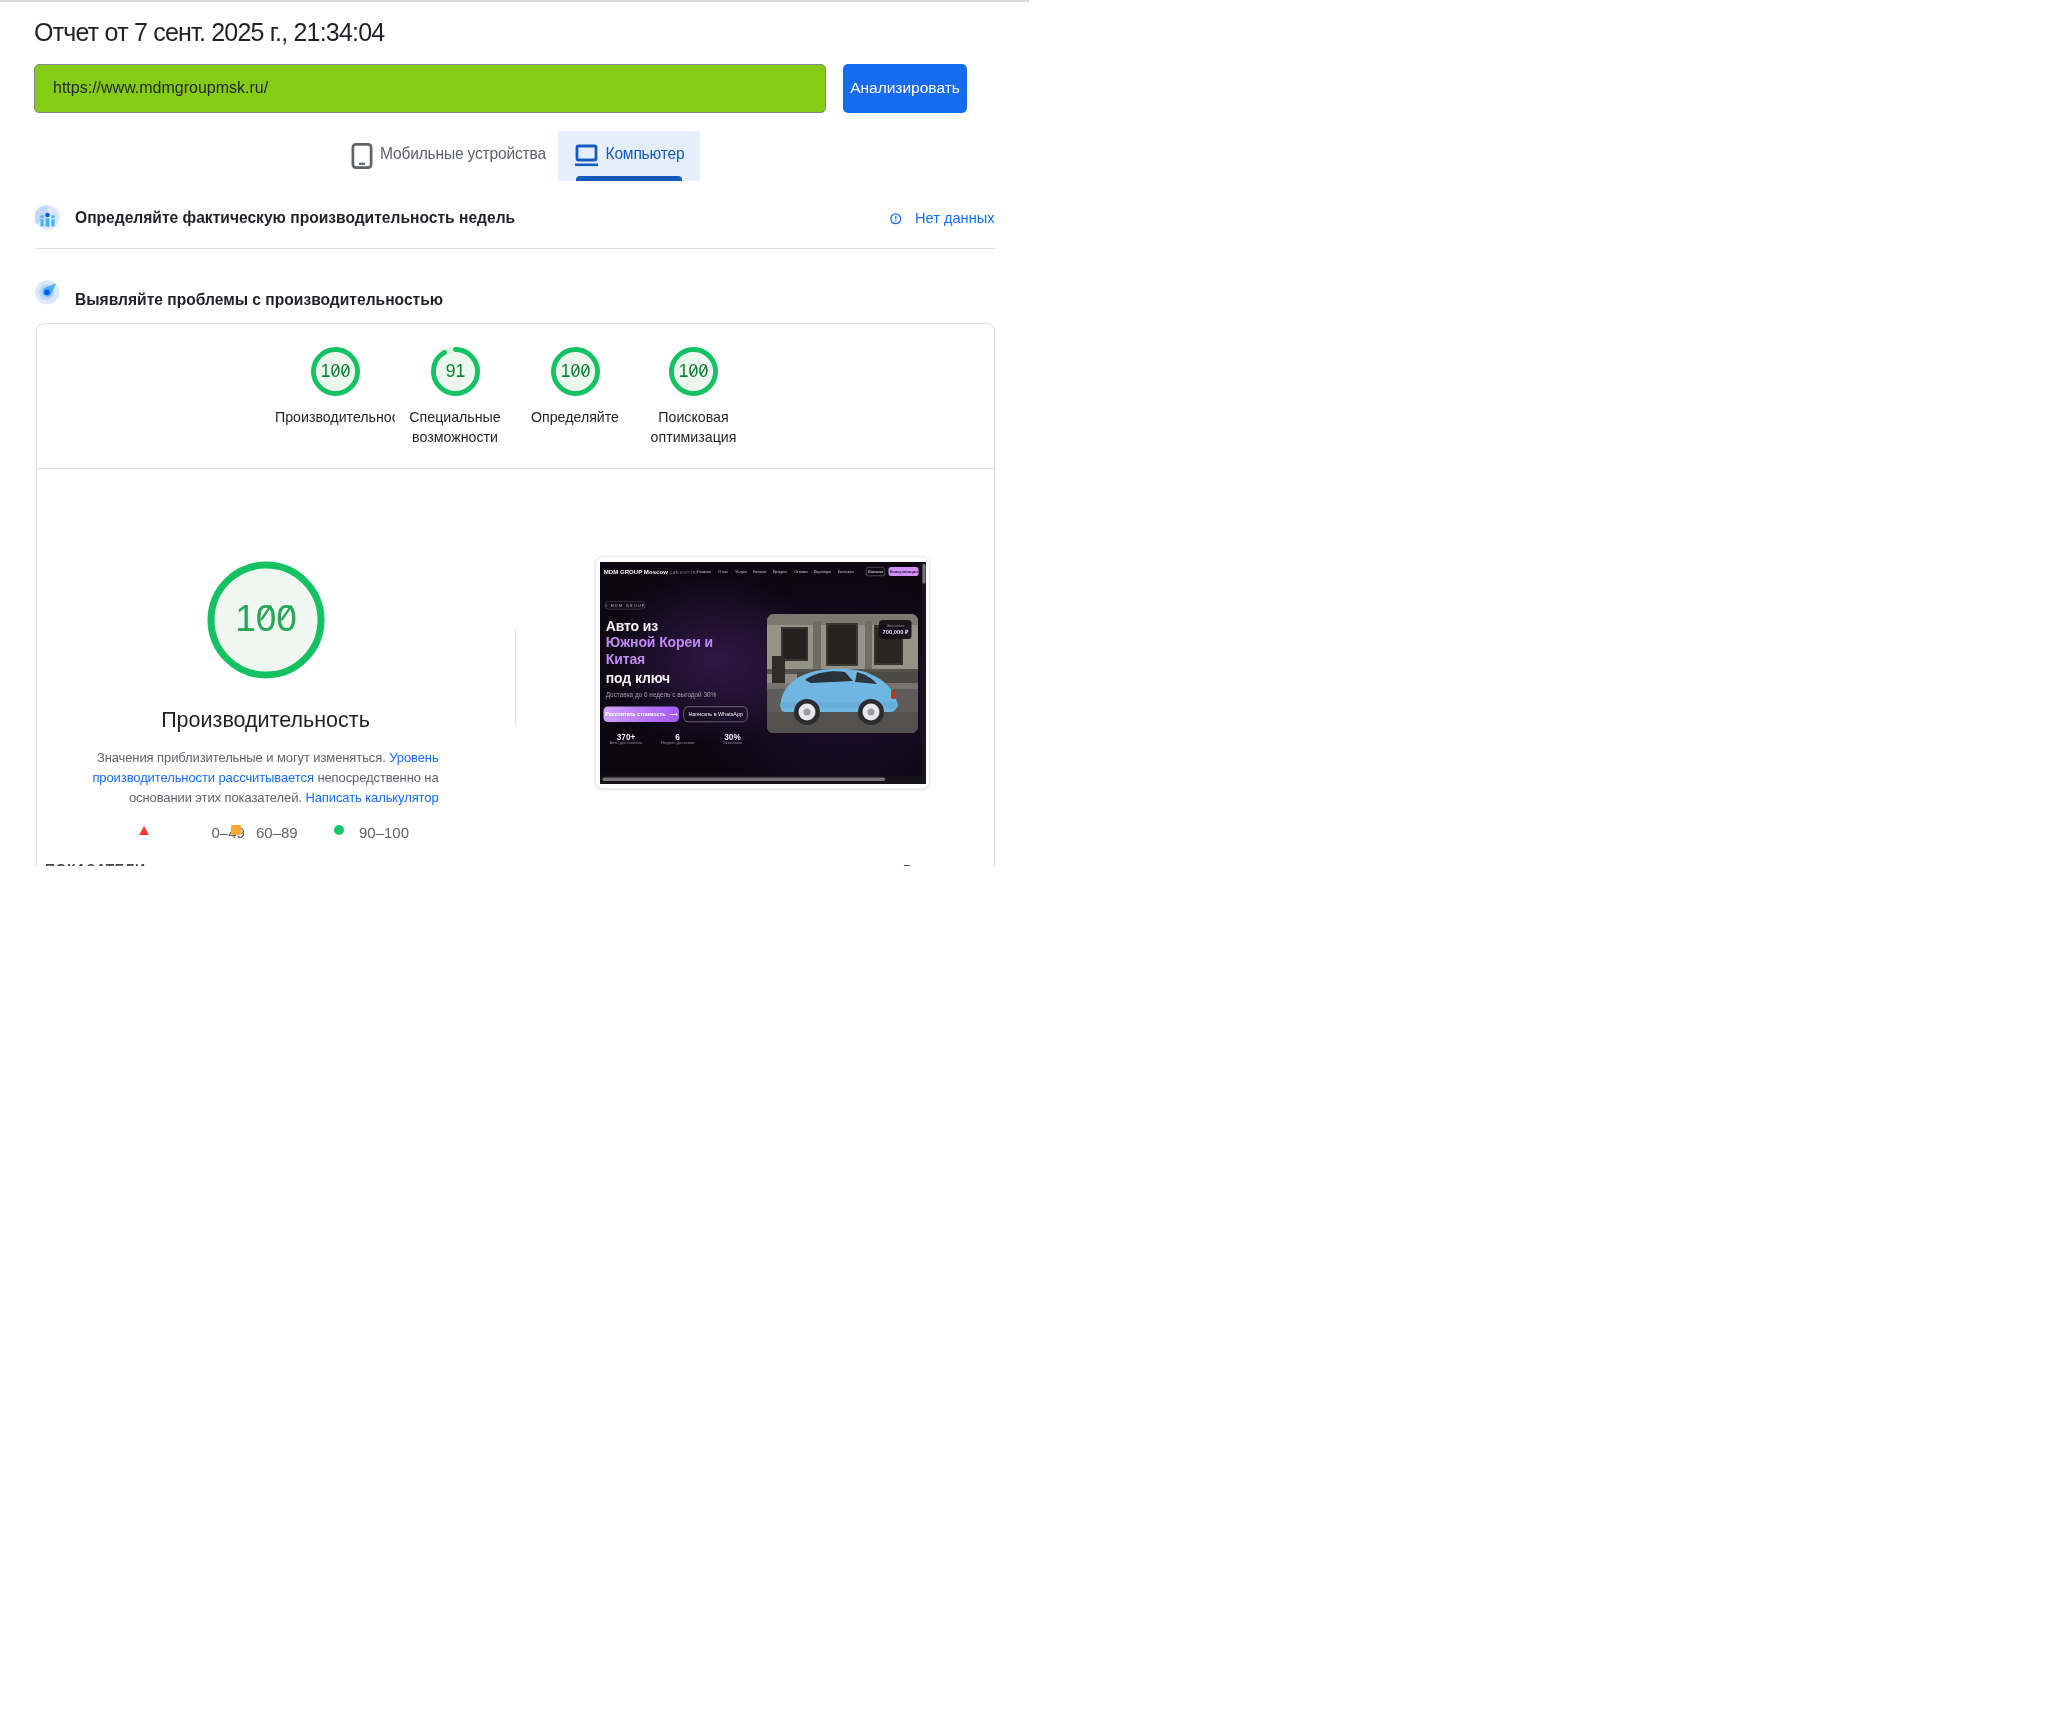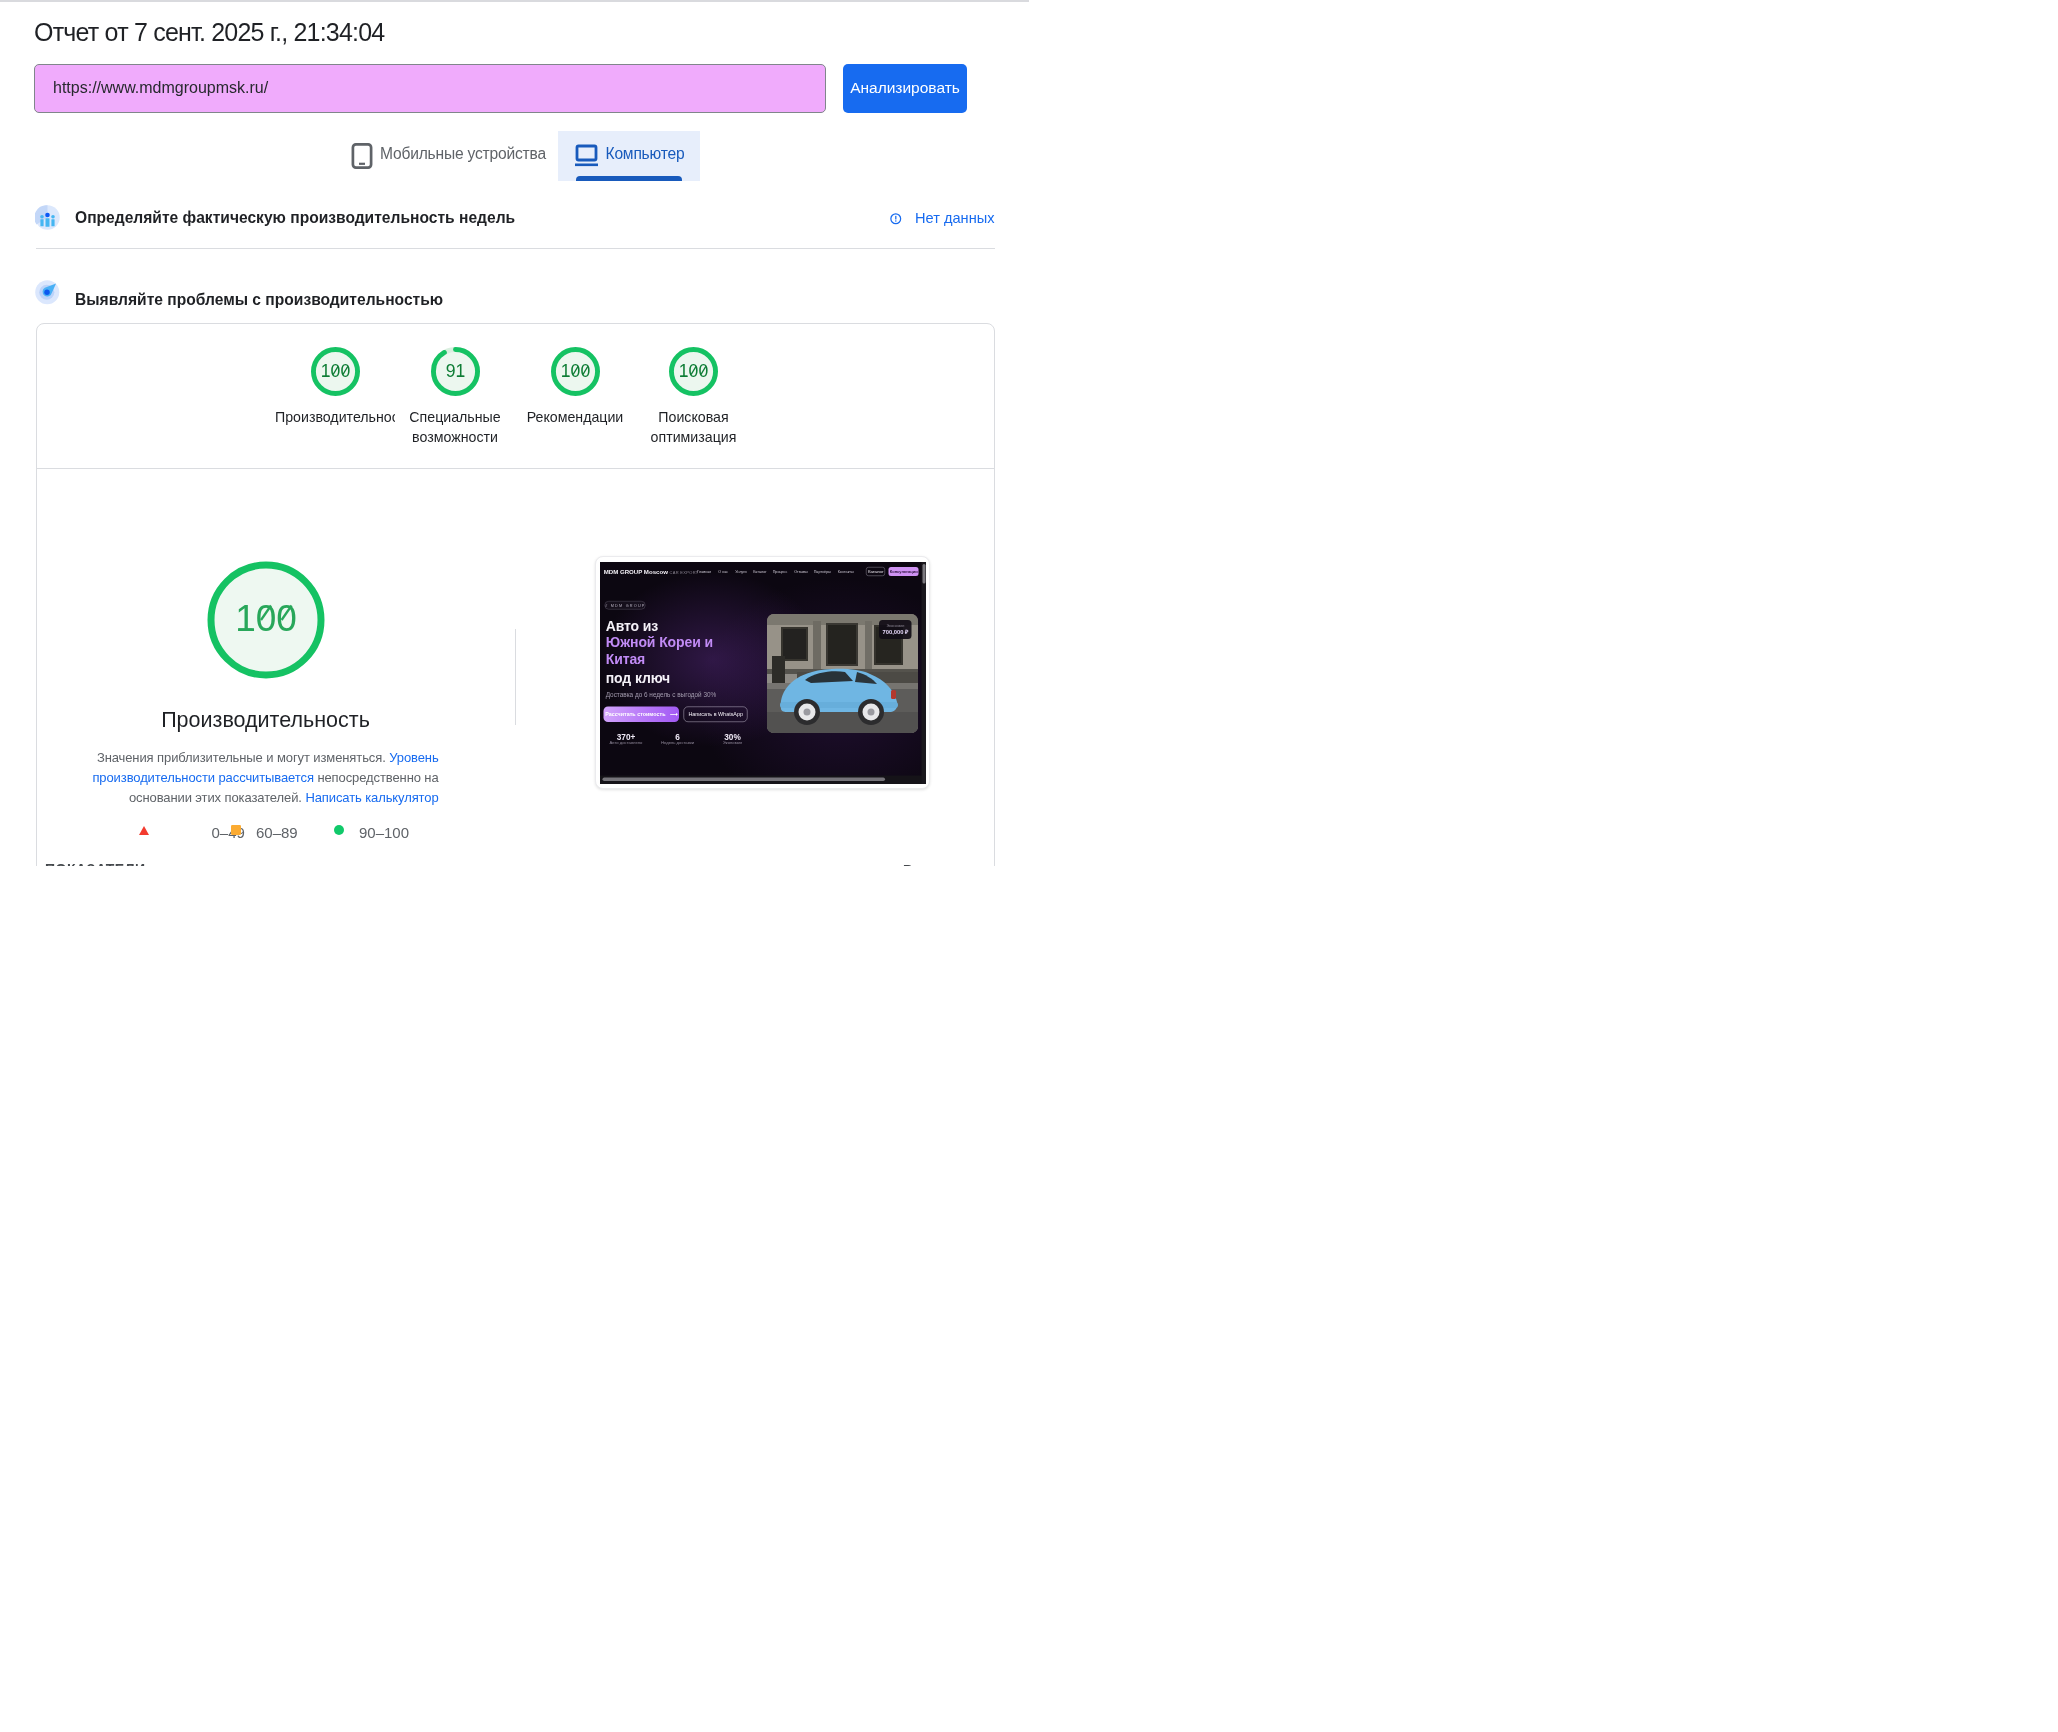--- a/index.html
+++ b/index.html
@@ -1,21 +1,21 @@
 <!DOCTYPE html>
 <html lang="ru"><head>
 <meta charset="utf-8">
 <title>PageSpeed Insights</title>
 <style>
 * { margin:0; padding:0; box-sizing:border-box; }
 html,body { width:1029px; height:866px; background:#fff; font-family:"Liberation Sans", sans-serif; color:#202124; overflow:hidden; }
 #page { position:relative; width:1029px; height:866px; }
 #topline { position:absolute; left:0; top:0; width:1029px; height:2px; background:#d9dade; }
 h1 { position:absolute; left:34px; top:18px; font-size:25px; font-weight:400; color:#1f2125; letter-spacing:-0.8px; }
-#urlbox { position:absolute; left:34px; top:64px; width:792px; height:48.5px; border:1px solid #80868b; border-radius:5px; background:#f0abfc; }
+#urlbox { position:absolute; left:34px; top:64px; width:792px; height:48.5px; border:1px solid #80868b; border-radius:5px; background:#84cc16; }
 #urlbox span { position:absolute; left:18px; top:14px; font-size:16px; color:#27292e; }
 #gobtn { position:absolute; left:843px; top:64px; width:124px; height:48.5px; background:#176bf0; border-radius:5px; color:#fff; font-size:15.5px; text-align:center; line-height:48px; }
 
 #tabs { position:absolute; left:0; top:131px; width:1029px; height:49.5px; }
 #tab-mobile { position:absolute; left:343px; top:0; height:49.5px; }
 #tab-mobile .ticon { position:absolute; left:7px; top:12px; }
 #tab-mobile .tlabel { position:absolute; left:37px; top:13.5px; font-size:15.6px; font-weight:500; color:#5f6368; white-space:nowrap; letter-spacing:-0.2px; }
 #tab-desktop { position:absolute; left:557.5px; top:0; width:142px; height:49.5px; background:#e7eefb; }
 #tab-desktop .ticon { position:absolute; left:16.5px; top:13px; }
 #tab-desktop .tlabel { position:absolute; left:48px; top:13.5px; font-size:15.6px; font-weight:500; color:#185abc; white-space:nowrap; letter-spacing:-0.2px; }
@@ -148,21 +148,21 @@
       <div class="glabel">Специальные<br>возможности</div>
     </div>
     <div class="gcol" style="left:478px;">
       <svg width="49" height="49" viewBox="0 0 50 50">
         <circle cx="25" cy="25" r="22.5" fill="#ecf7ef" stroke="#15c263" stroke-width="5"></circle>
         <text x="25" y="30.6" text-anchor="middle" font-family="Liberation Sans, sans-serif" font-size="18" fill="#0e7d35">100</text>
         <rect x="11.6" y="29.2" width="6.8" height="1.3" fill="#0e7d35"></rect>
         <line x1="22.5" y1="28.2" x2="27.6" y2="19.8" stroke="#0e7d35" stroke-width="1.3"></line>
         <line x1="32.5" y1="28.2" x2="37.6" y2="19.8" stroke="#0e7d35" stroke-width="1.3"></line>
       </svg>
-      <div class="glabel">Рекомендации</div>
+      <div class="glabel">Определяйте</div>
     </div>
     <div class="gcol" style="left:596.5px;">
       <svg width="49" height="49" viewBox="0 0 50 50">
         <circle cx="25" cy="25" r="22.5" fill="#ecf7ef" stroke="#15c263" stroke-width="5"></circle>
         <text x="25" y="30.6" text-anchor="middle" font-family="Liberation Sans, sans-serif" font-size="18" fill="#0e7d35">100</text>
         <rect x="11.6" y="29.2" width="6.8" height="1.3" fill="#0e7d35"></rect>
         <line x1="22.5" y1="28.2" x2="27.6" y2="19.8" stroke="#0e7d35" stroke-width="1.3"></line>
         <line x1="32.5" y1="28.2" x2="37.6" y2="19.8" stroke="#0e7d35" stroke-width="1.3"></line>
       </svg>
       <div class="glabel">Поисковая<br>оптимизация</div>

